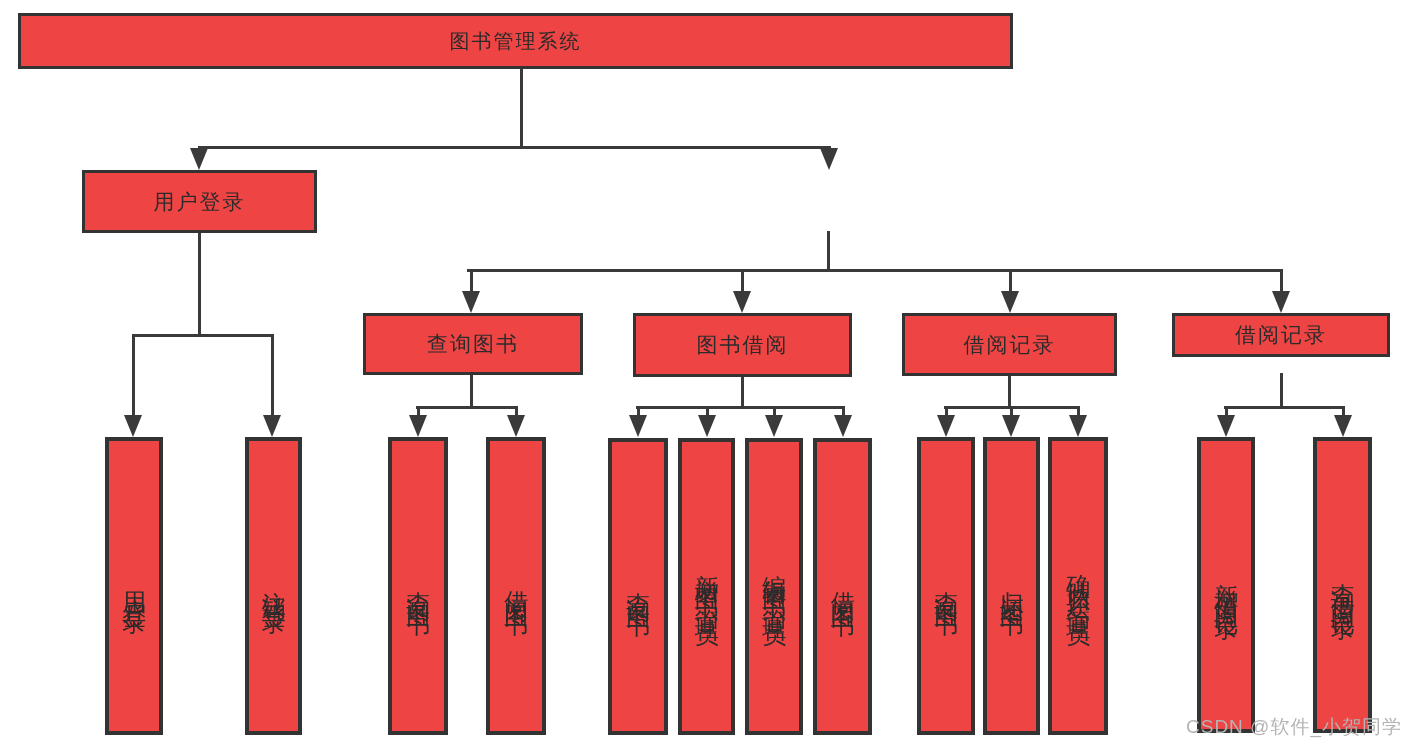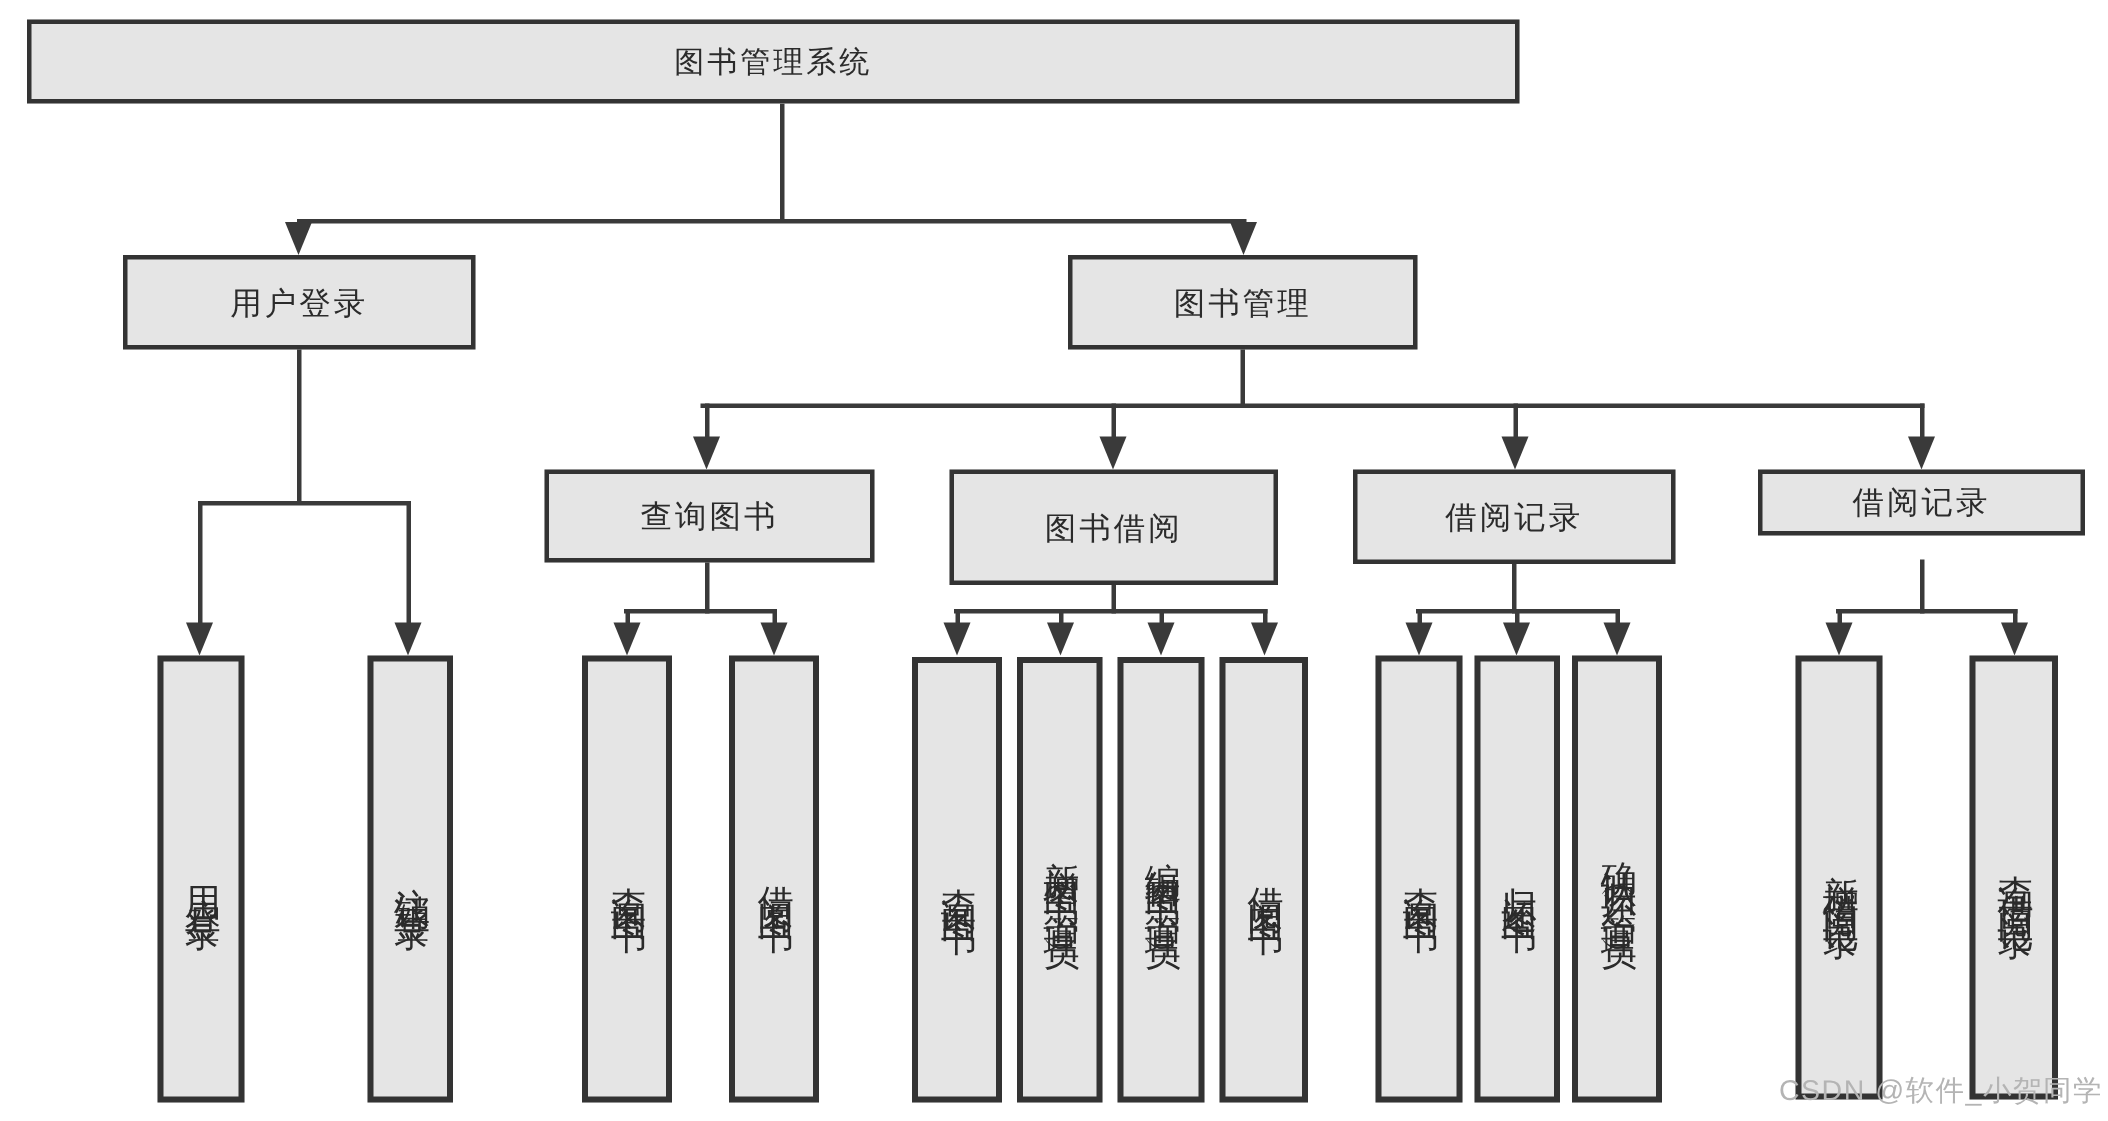--- a/index.html
+++ b/index.html
@@ -1,21 +1,21 @@
 <!DOCTYPE html>
 <html><head>
 <meta charset="utf-8">
 <style>
   html,body{margin:0;padding:0;background:#ffffff;}
   .stage{
     position:relative;width:1405px;height:747px;background:#ffffff;
     font-family:"Liberation Sans","DejaVu Sans",sans-serif;overflow:hidden;
   }
   .node{
-    position:absolute;box-sizing:border-box;background:#e5e5e5;
+    position:absolute;box-sizing:border-box;background:#ef4444;
     border:3px solid #333333;color:#2b2b2b;
     display:flex;align-items:center;justify-content:center;
   }
   .root-node{font-size:20px;letter-spacing:2px;}
   .h-node{font-size:21px;letter-spacing:2px;}
   .leaf{border-width:4px;}
   .leaf .vtxt{
     writing-mode:vertical-rl;text-orientation:mixed;
     font-size:24px;letter-spacing:7px;line-height:1.1;
   }
@@ -94,29 +94,26 @@
   <div class="arrow" style="left:1334px;top:415px;"></div>
 
   <div class="node root-node" style="left:18px;top:13px;width:995px;height:56px;">
     <span>图书管理系统</span>
   </div>
 
   <div class="node h-node" style="left:82px;top:170px;width:235px;height:63px;">
     <span>用户登录</span>
   </div>
 
-  <div class="node h-node" style="left:712px;top:170px;width:233px;height:63px;">
-    <span>图书管理</span>
-  </div>
 
   <div class="node h-node" style="left:363px;top:313px;width:220px;height:62px;">
     <span>查询图书</span>
   </div>
 
-  <div class="node h-node" style="left:633px;top:313px;width:219px;height:77px;">
+  <div class="node h-node" style="left:633px;top:313px;width:219px;height:64px;">
     <span>图书借阅</span>
   </div>
 
   <div class="node h-node" style="left:902px;top:313px;width:215px;height:63px;">
     <span>借阅记录</span>
   </div>
 
   <div class="node h-node" style="left:1172px;top:313px;width:218px;height:44px;">
     <span>借阅记录</span>
   </div>

